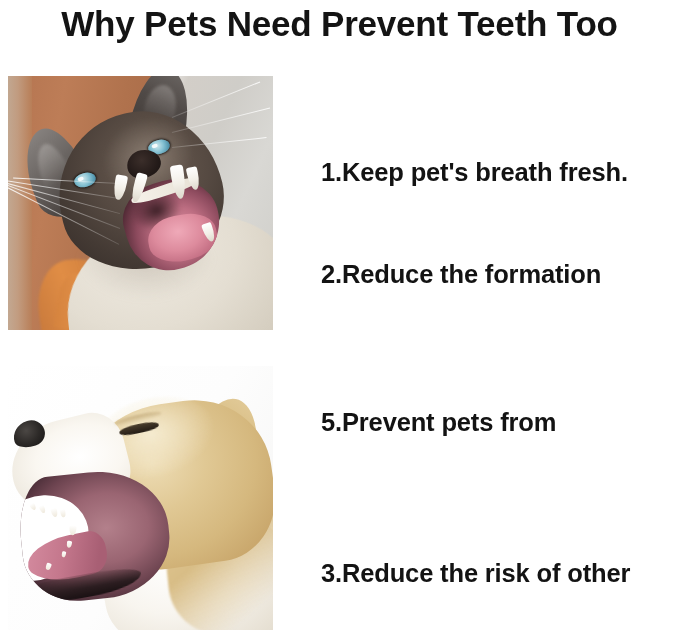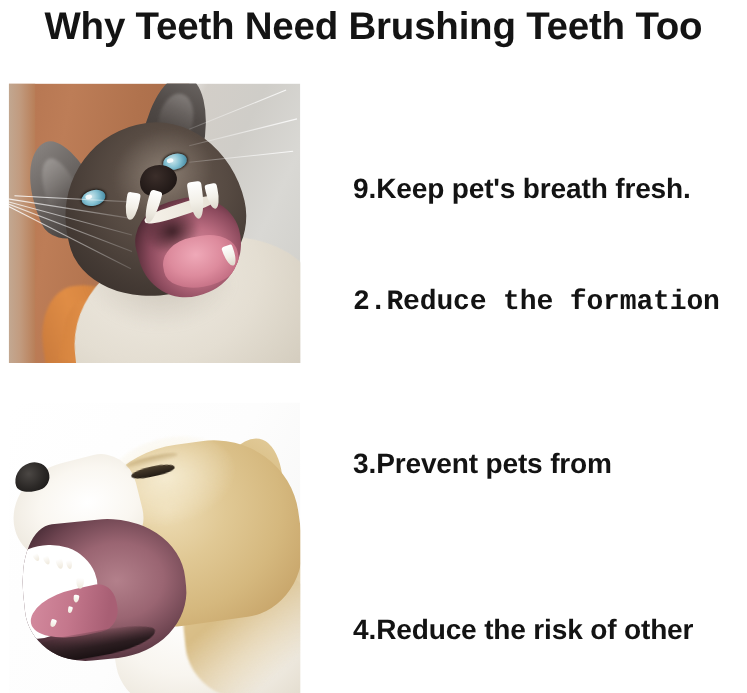--- a/index.html
+++ b/index.html
@@ -480,33 +480,33 @@
     font-family: "Liberation Sans", sans-serif;
     font-weight: 700;
     font-size: 25.5px;
     line-height: 33px;
     color: #131313;
     letter-spacing: -0.15px;
     white-space: pre;
   }
   .list-line { display: block; }
   #item-1 { top: 14px; }
-  #item-2 { top: 116px; font-family: Liberation Mono, monospace; }
+  #item-2 { top: 116px; }
   #item-3 { top: 264px; }
   #item-4 { top: 415px; }
   #item-2 .list-line + .list-line,
   #item-3 .list-line + .list-line,
   #item-4 .list-line + .list-line { margin-top: 19px; }
 </style>
 </head>
 <body>
 
 <div id="page">
 
-  <div id="title">Why Teeth Need Brushing Teeth Too</div>
+  <div id="title">Why Pets Need Prevent Teeth Too</div>
 
   <div id="photo-cat" class="photo">
     <div class="photo-inner">
       <div class="cat-bg-left"></div>
       <div class="cat-bg-leftedge"></div>
       <div class="cat-bg-right"></div>
       <div class="cat-chair"></div>
       <div class="cat-chair2"></div>
 
       <div class="cat-body"></div>
@@ -574,32 +574,32 @@
         <div class="dog-tooth t6"></div>
         <div class="dog-tooth t7"></div>
         <div class="dog-tooth t8"></div>
       </div>
     </div>
   </div>
 
   <div id="list">
 
     <div class="list-item" id="item-1">
-      <span class="list-line">9.Keep pet's breath fresh.</span>
+      <span class="list-line">1.Keep pet's breath fresh.</span>
     </div>
 
     <div class="list-item" id="item-2">
       <span class="list-line">2.Reduce the formation</span>
     </div>
 
     <div class="list-item" id="item-3">
-      <span class="list-line">3.Prevent pets from</span>
+      <span class="list-line">5.Prevent pets from</span>
     </div>
 
     <div class="list-item" id="item-4">
-      <span class="list-line">4.Reduce the risk of other</span>
+      <span class="list-line">3.Reduce the risk of other</span>
       
       
     </div>
 
   </div>
 
 </div>
 
 </body></html>

